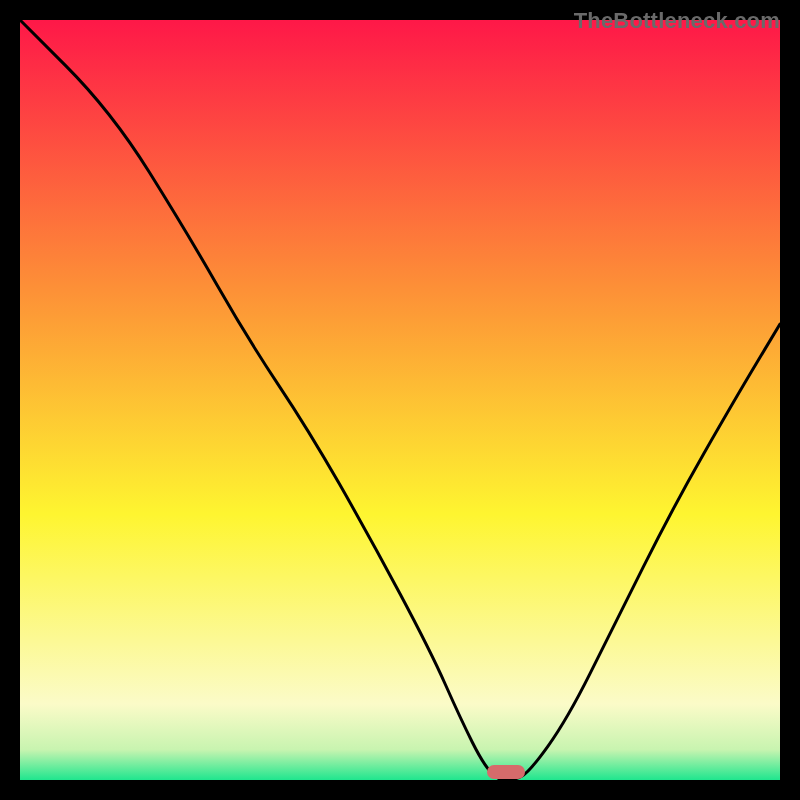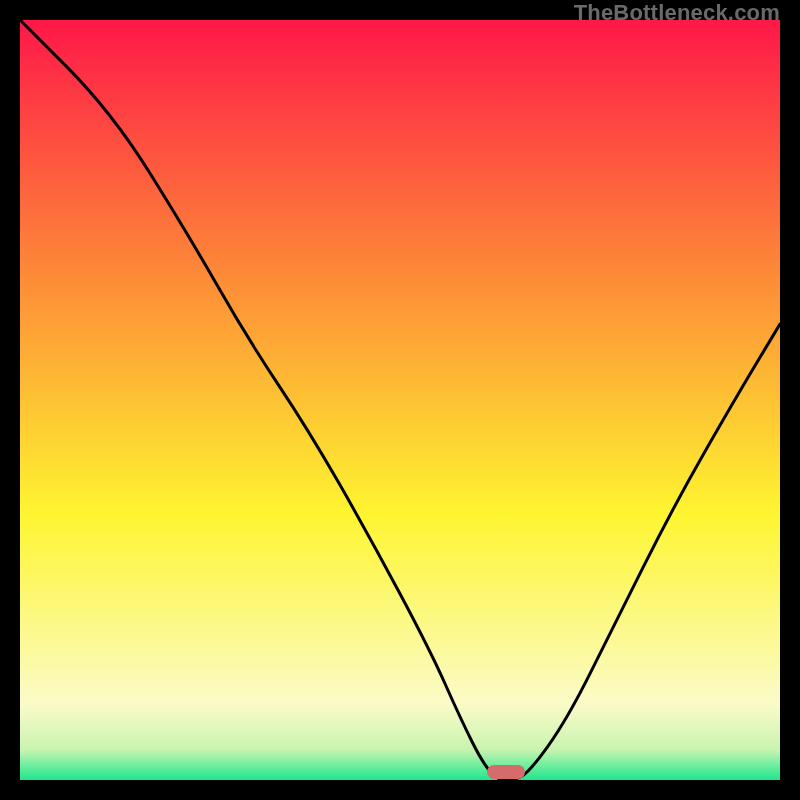--- a/index.html
+++ b/index.html
@@ -41,21 +41,21 @@
     stroke-linecap: round;
     stroke-linejoin: round;
   }
   .marker {
     position: absolute;
     background: #d66b6b;
     border-radius: 8px;
   }
   .watermark {
     position: absolute;
-    top: 0px;
+    top: 8px;
     right: 20px;
     font-family: Arial, Helvetica, sans-serif;
     font-size: 22px;
     font-weight: 600;
     color: #6a6a6a;
     letter-spacing: 0.2px;
     user-select: none;
   }
 </style>
 </head>

